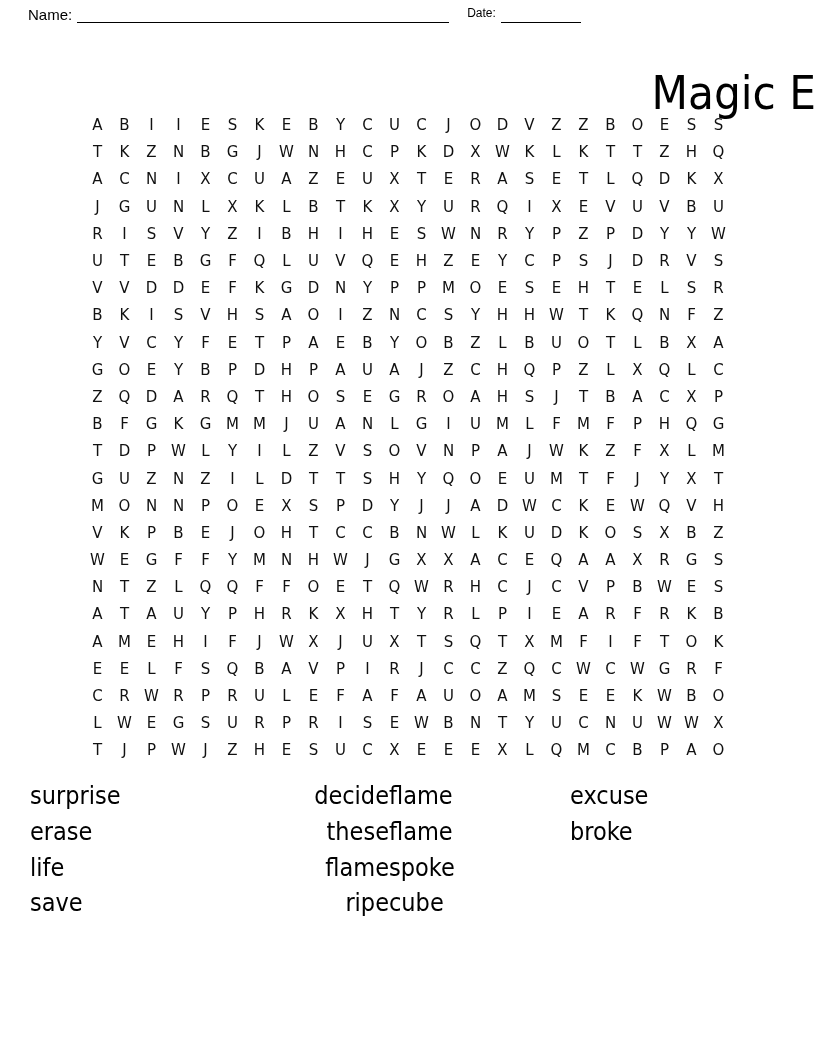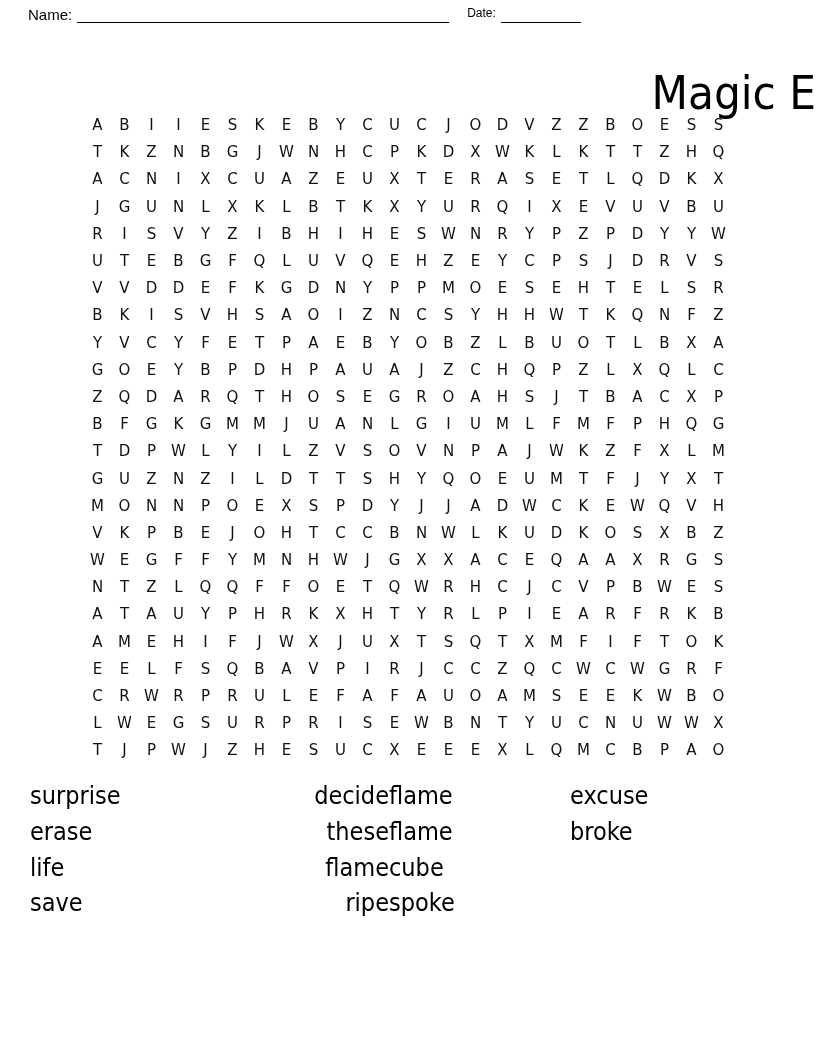--- a/index.html
+++ b/index.html
@@ -767,20 +767,20 @@
     </div>
     <div class="word-col c2">
       <div class="word">decide</div>
       <div class="word">these</div>
       <div class="word">flame</div>
       <div class="word">ripe</div>
     </div>
     <div class="word-col c3">
       <div class="word">flame</div>
       <div class="word">flame</div>
+      <div class="word">spoke</div>
       <div class="word">cube</div>
-      <div class="word">spoke</div>
     </div>
     <div class="word-col c4">
       <div class="word">excuse</div>
       <div class="word">broke</div>
     </div>
   </div>
 
 </body></html>

